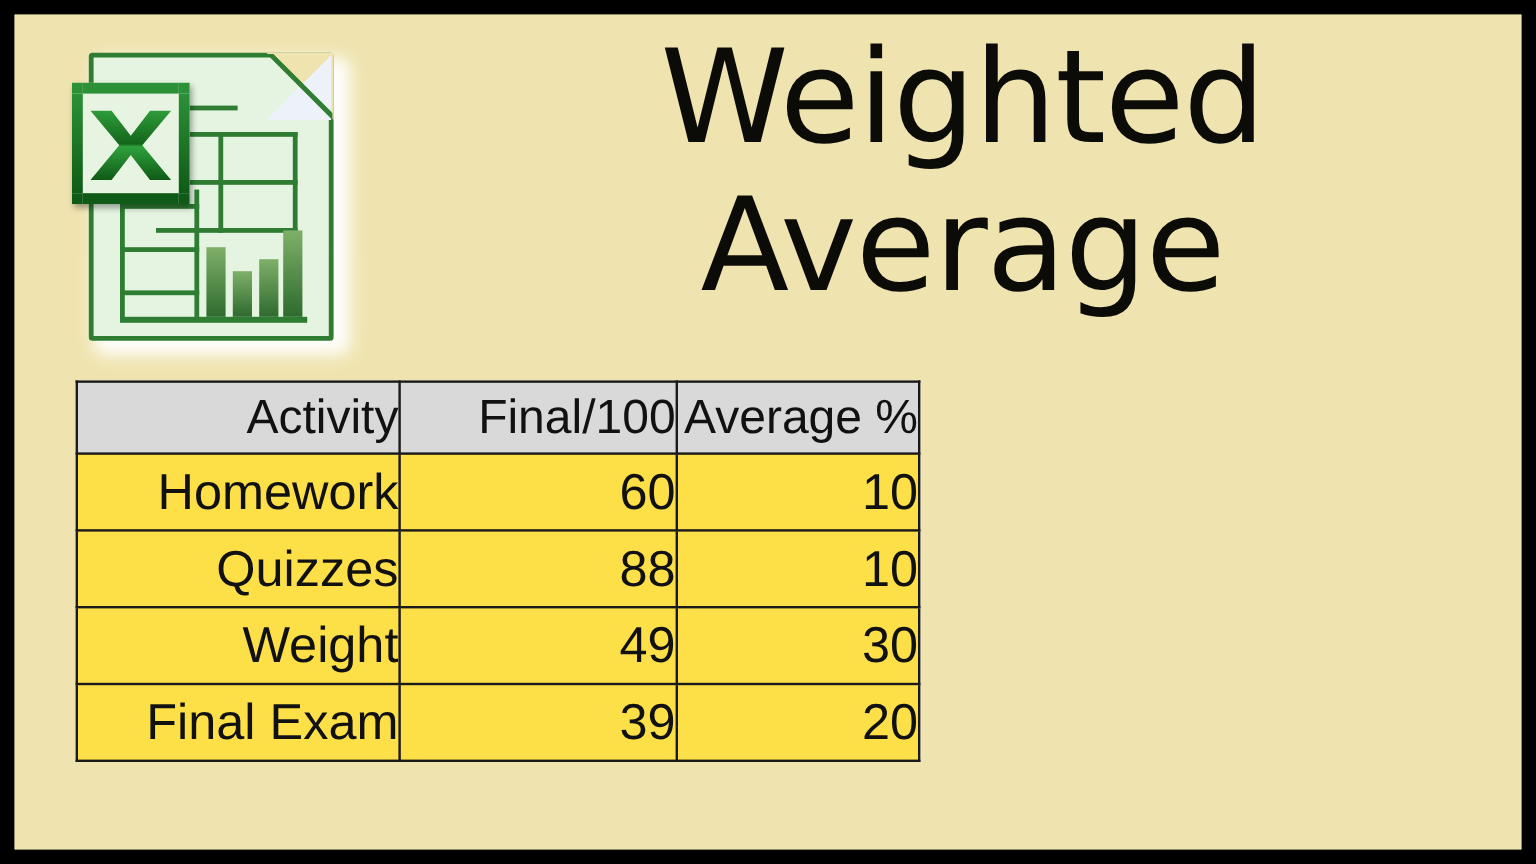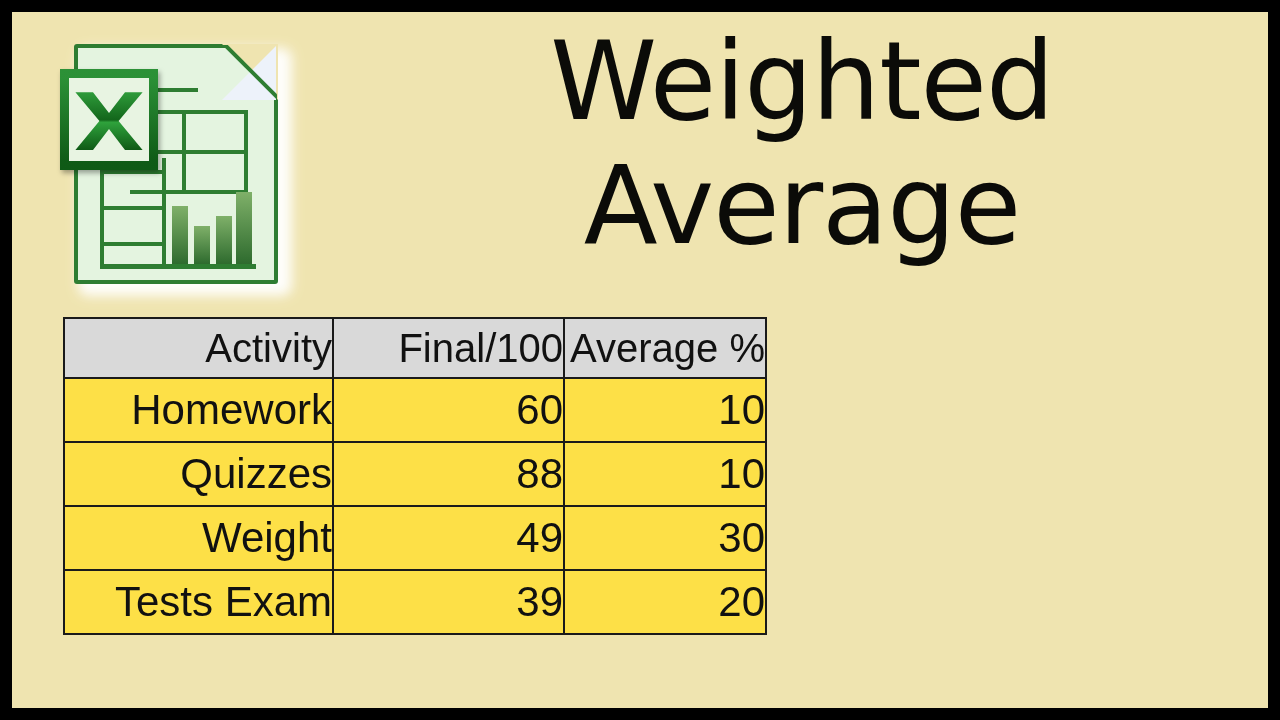--- a/index.html
+++ b/index.html
@@ -260,21 +260,21 @@
           <td>Quizzes</td>
           <td>88</td>
           <td>10</td>
         </tr>
         <tr>
           <td>Weight</td>
           <td>49</td>
           <td>30</td>
         </tr>
         <tr>
-          <td>Tests Exam</td>
+          <td>Final Exam</td>
           <td>39</td>
           <td>20</td>
         </tr>
       </tbody>
     </table>
 
   </div>
 </div>
 
 </body></html>

